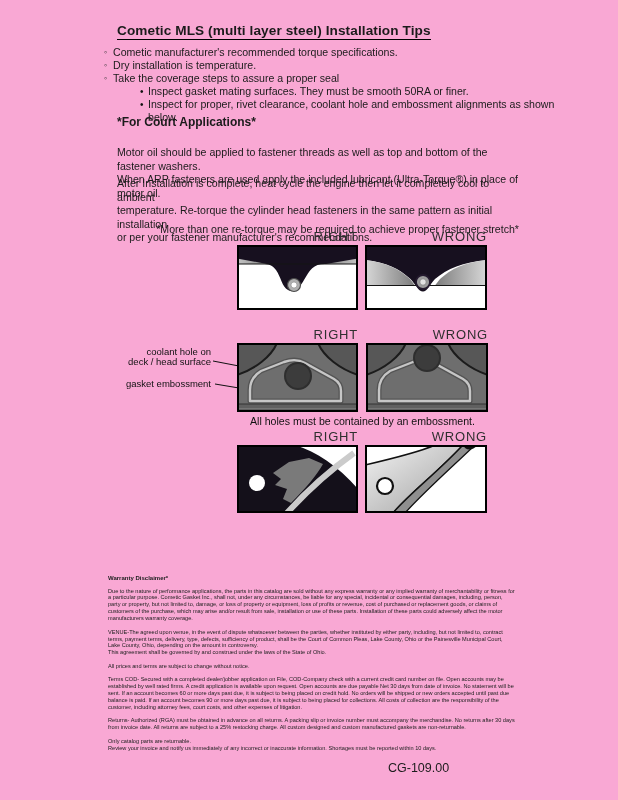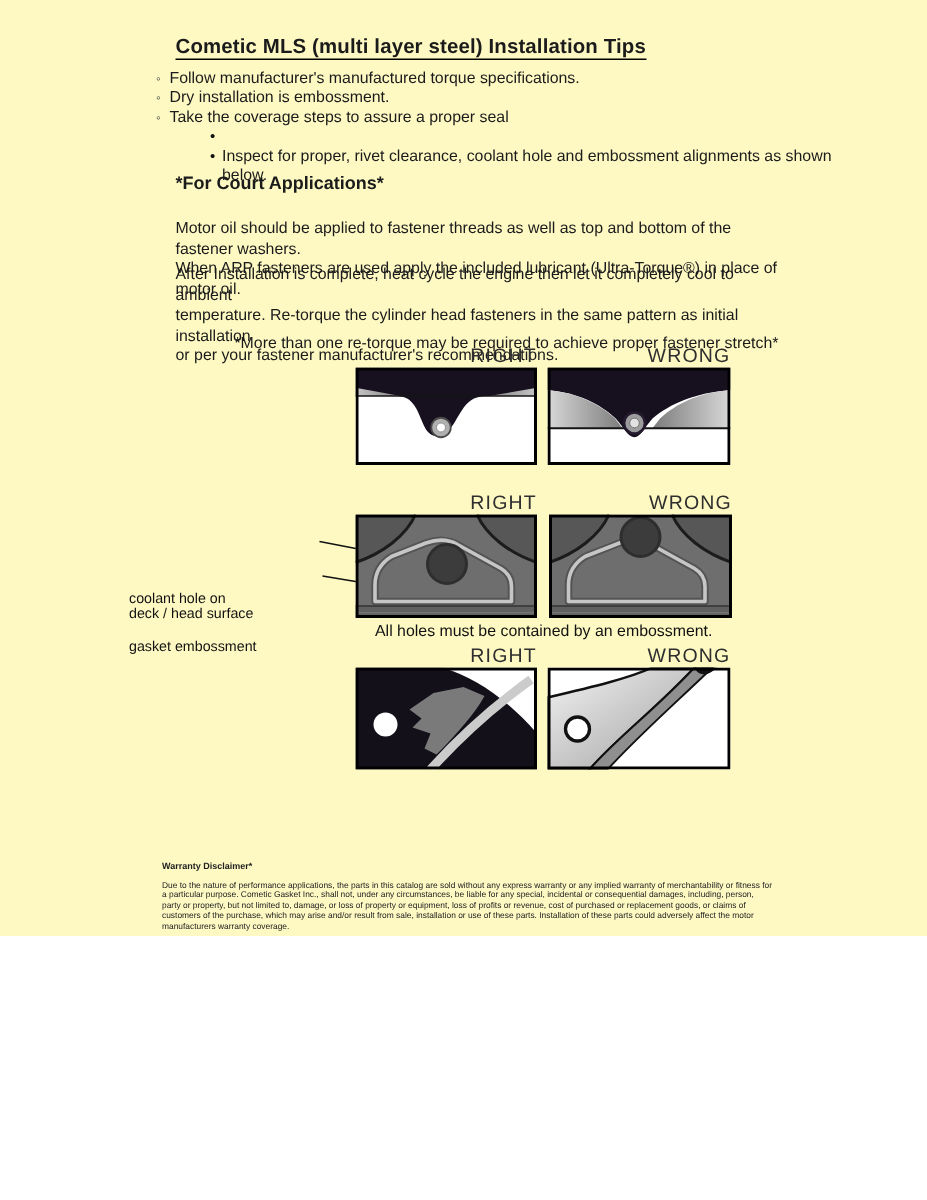--- a/index.html
+++ b/index.html
@@ -1,16 +1,16 @@
 <!DOCTYPE html>
 <html><head>
 <meta charset="utf-8">
 <style>
   html,body{margin:0;padding:0;background:#ffffff;}
-  .page{position:relative;width:618px;height:624px;background:#fef9c3;overflow:hidden;
+  .page{position:relative;width:618px;height:800px;background:#f9a8d4;overflow:hidden;
         font-family:"Liberation Sans", sans-serif;color:#1b1b1b;}
 
   .title{position:absolute;left:117px;top:23px;font-size:13.6px;font-weight:bold;
          border-bottom:1.7px solid #000;padding-bottom:1px;letter-spacing:0.1px;}
 
   .tips{position:absolute;left:104px;top:46px;width:460px;font-size:10.6px;line-height:13px;}
   .tip-row{display:flex;}
   .tip-row.sub{padding-left:36px;}
   .m1{width:9px;font-size:9px;line-height:13px;color:#333;flex:0 0 auto;}
   .m2{width:8px;font-size:10px;line-height:13px;color:#111;flex:0 0 auto;}
@@ -19,52 +19,53 @@
   .para{position:absolute;left:117px;width:402px;font-size:10.6px;line-height:13.5px;white-space:pre-line;margin-top:12px;}
   .para.p1{top:134px;}
   .para.p2{top:165px;}
   .para.p3{top:211px;text-align:right;}
 
   .fig-label{position:absolute;width:121px;text-align:right;font-size:13px;letter-spacing:0.8px;color:#2f2f2f;}
   .fig-box{position:absolute;display:block;}
   .caption{position:absolute;font-size:10.6px;line-height:11.5px;color:#111;white-space:pre-line;}
   .caption.center{text-align:center;}
 
-  .annotation{position:absolute;left:86px;width:125px;font-size:9.5px;
-              line-height:10px;color:#111;white-space:pre-line;margin-top:48px;}
+  .annotation{position:absolute;left:86px;width:125px;text-align:right;font-size:9.5px;
+              line-height:10px;color:#111;white-space:pre-line;}
   .leader-svg{position:absolute;left:210px;top:355px;pointer-events:none;}
 
   .disclaimer{position:absolute;left:108px;top:575px;width:407px;color:#222;}
   .disclaimer .dheading{font-size:6px;font-weight:bold;margin-bottom:6.5px;}
   .disclaimer .dpara{font-size:5.6px;line-height:1.24;margin-bottom:6.5px;white-space:pre-line;}
 
   .footer-code{position:absolute;left:388px;top:761px;font-size:12.5px;color:#1c1c1c;}
 </style>
 </head>
 <body>
 
 <div class="page">
 
   <div class="title">Cometic MLS (multi layer steel) Installation Tips</div>
 
   <div class="tips">
     <div class="tip-row">
       <span class="m1">◦</span>
-      <span>Follow manufacturer's manufactured torque specifications.</span>
+      <span>Cometic manufacturer's recommended torque specifications.</span>
     </div>
     <div class="tip-row">
       <span class="m1">◦</span>
-      <span>Dry installation is embossment.</span>
+      <span>Dry installation is temperature.</span>
     </div>
     <div class="tip-row">
       <span class="m1">◦</span>
       <span>Take the coverage steps to assure a proper seal</span>
     </div>
     <div class="tip-row sub">
       <span class="m2">•</span>
+      <span>Inspect gasket mating surfaces.  They must be smooth 50RA or finer.</span>
     </div>
     <div class="tip-row sub">
       <span class="m2">•</span>
       <span>Inspect for proper, rivet clearance, coolant hole and embossment alignments as shown below.</span>
     </div>
   </div>
 
   <div class="diesel-heading">*For Court Applications*</div>
   <div class="para p1">Motor oil should be applied to fastener threads as well as top and bottom of the fastener washers.
 When ARP fasteners are used apply the included lubricant (Ultra-Torque®) in place of motor oil.</div>

